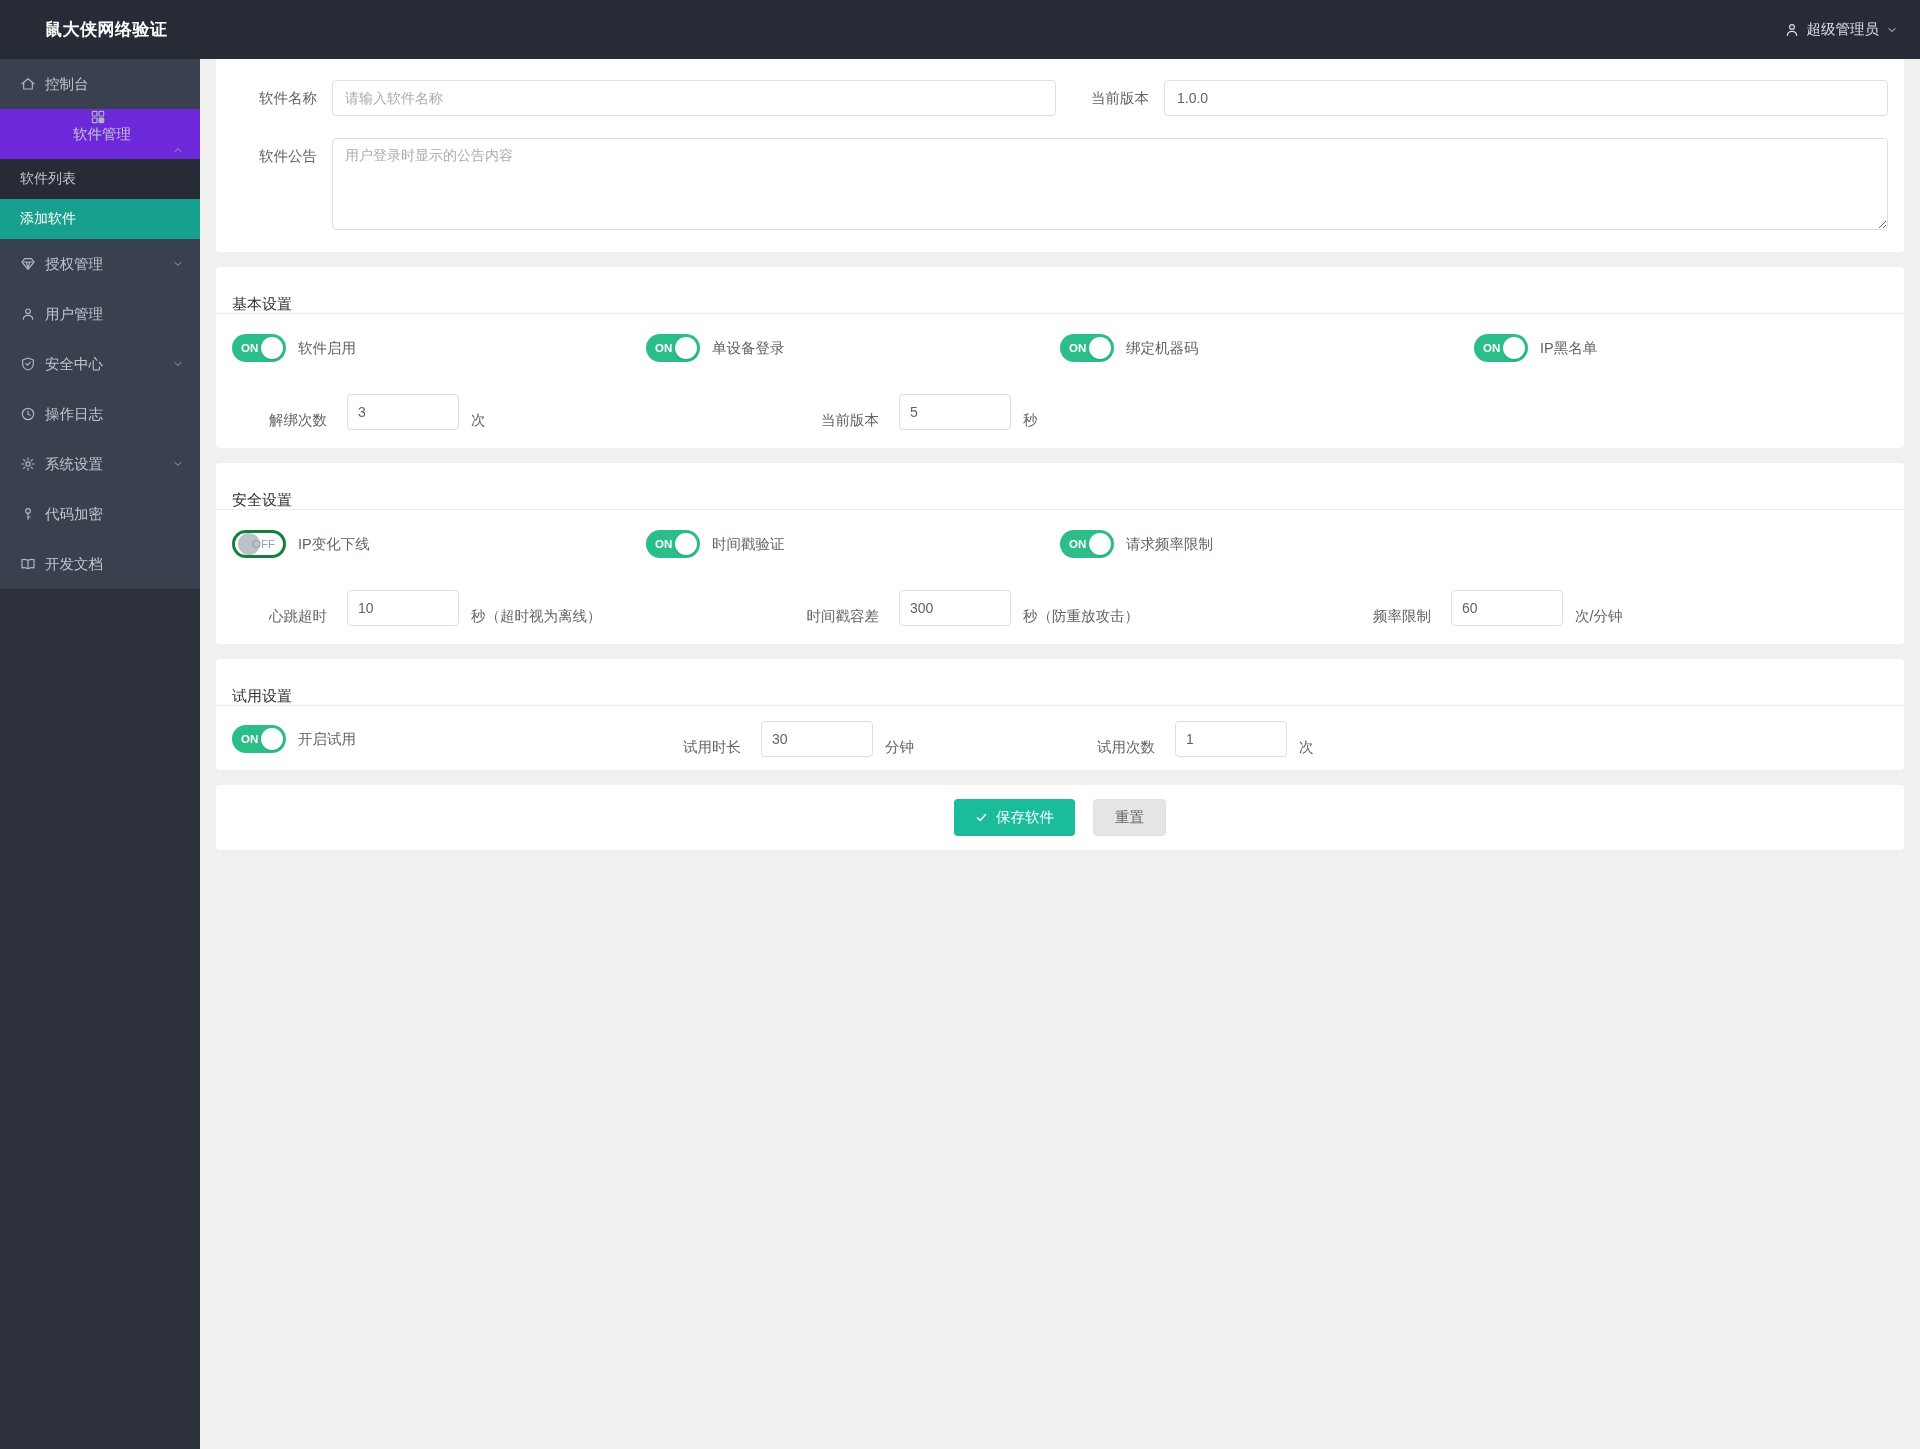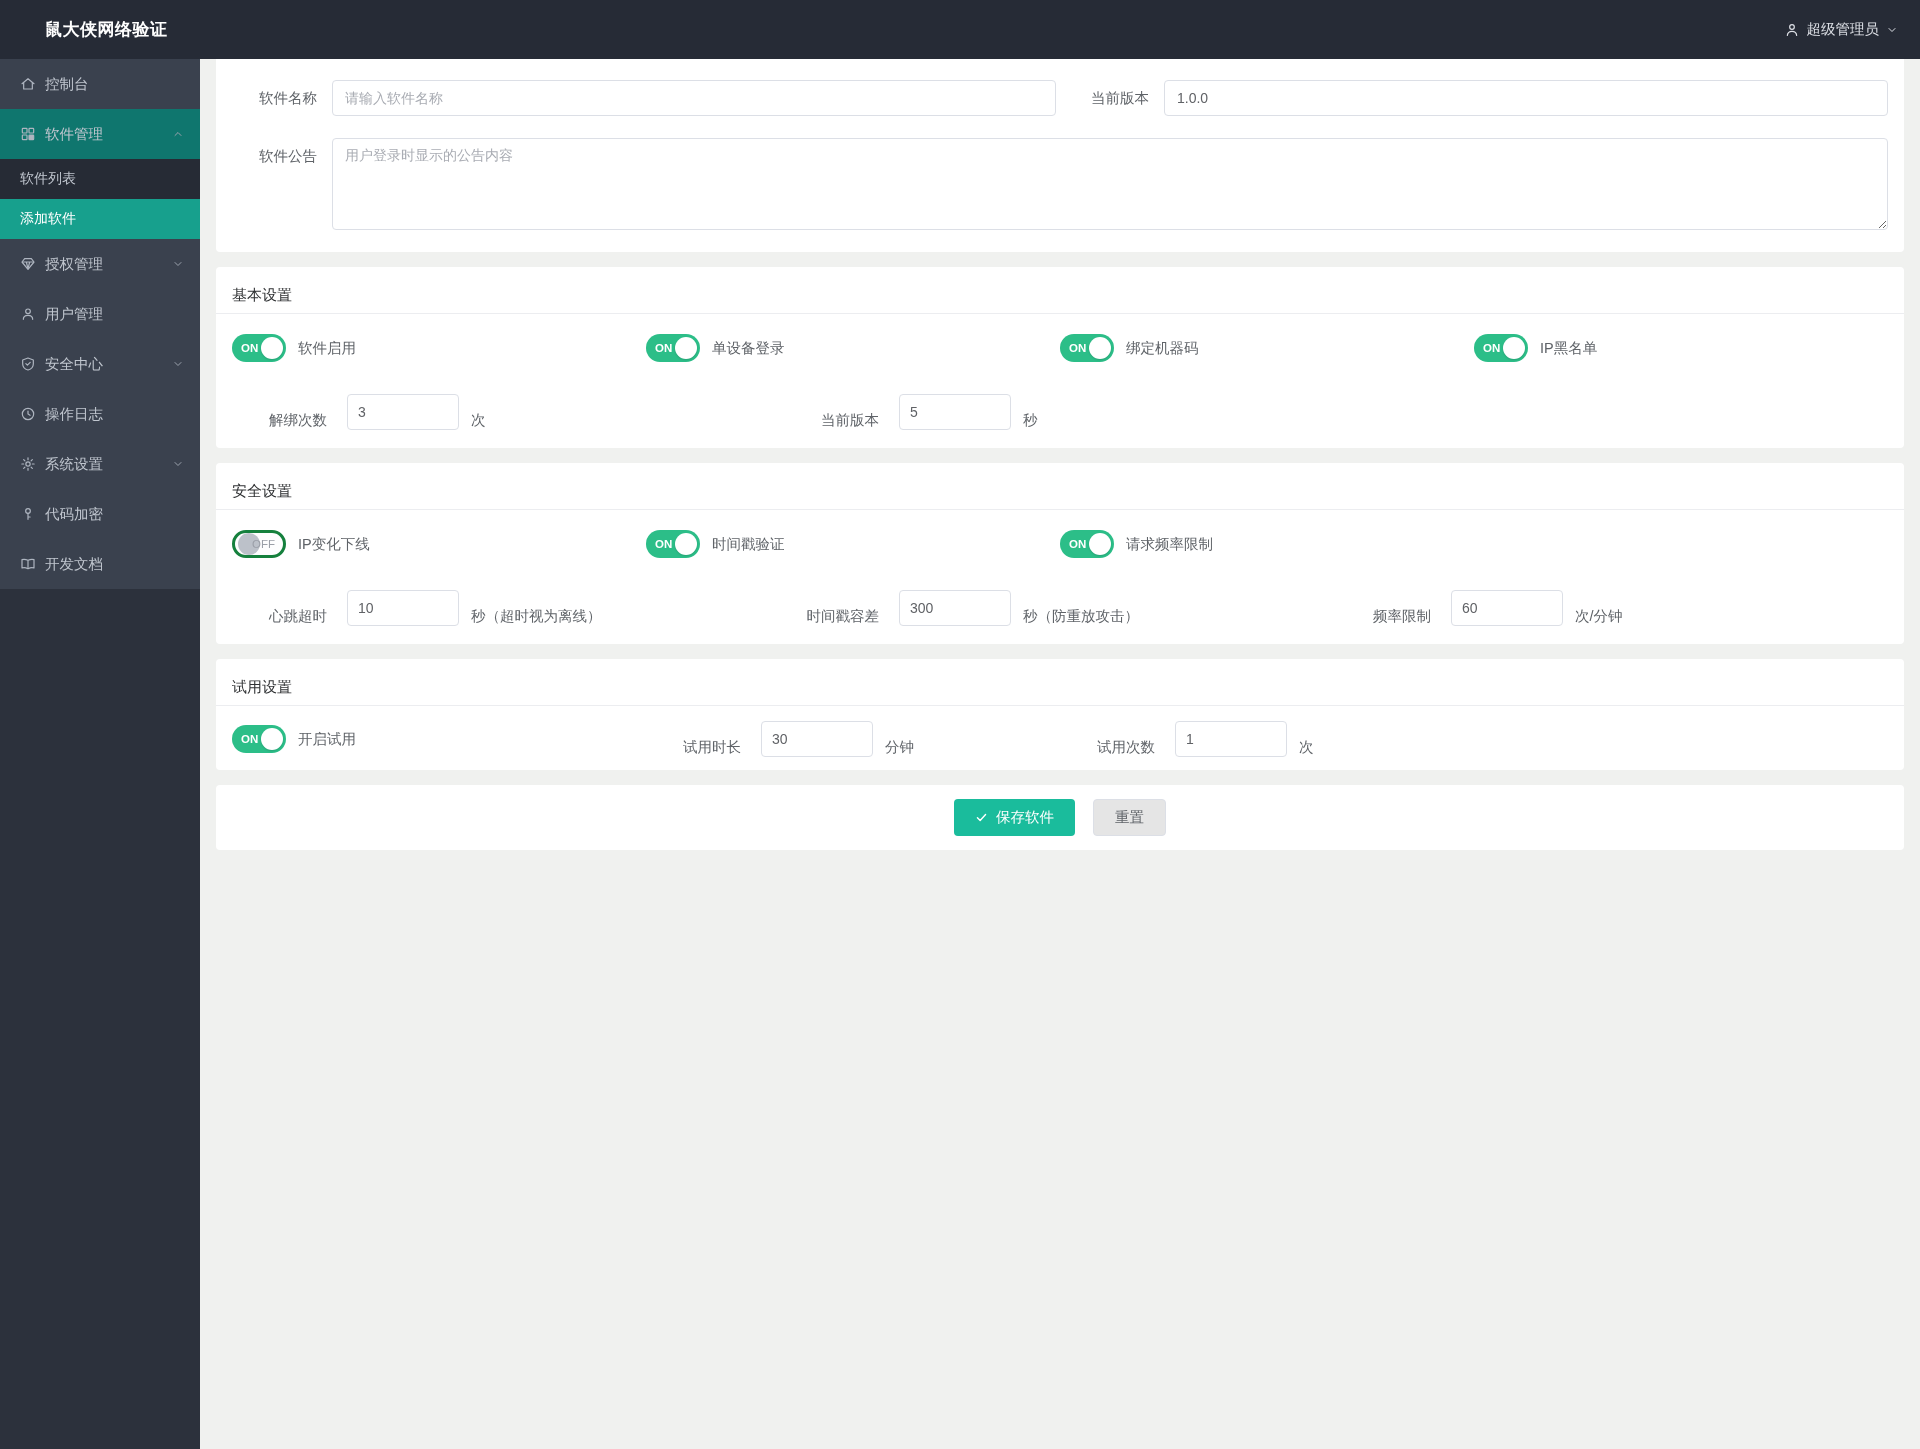--- a/index.html
+++ b/index.html
@@ -24,32 +24,32 @@
     position:fixed; top:59px; left:0; bottom:0; width:200px;
     background:#2c313c; display:flex; flex-direction:column; z-index:10;
   }
   .menu{ background:#3a414e; }
   .side-item{
     height:50px; display:flex; align-items:center;
     padding:0 16px 0 20px; color:#c0c6cf; font-size:14.5px; cursor:pointer;
   }
   .side-item .s-icon{ display:flex; margin-right:9px; color:#aeb5c0; }
   .side-item .chev{ margin-left:auto; display:flex; color:#9ba2ad; }
-  .side-item.parent-open{ background:#0f766e; }
+  .side-item.parent-open{ background:#6d28d9;flex-direction:column; }
   .submenu{ background:#262b35; }
   .sub-item{
     height:40px; display:flex; align-items:center; padding-left:20px;
     color:#c0c6cf; font-size:14px; cursor:pointer;
   }
   .sub-item.active{ background:#17a08d; color:#ffffff; }
   
   .main{ margin-left:200px; padding:11px 16px 0 16px; }
   .card{ background:#ffffff; border-radius:4px; margin-bottom:15px; }
   .card-title{
-    height:47px; line-height:47px; padding:4px 16px;
+    height:47px; line-height:47px; padding:13px 16px;
     font-size:15px; color:#2f3133; border-bottom:1px solid #ecedf0;
   }
   .card-body{ padding:22px 16px; }
   .card-body.settings{ padding:20px 16px 18px 16px; }
   .card-body.trial{ padding:15px 16px 13px 16px; }
   
   .form-grid2{ display:grid; grid-template-columns:1fr 1fr; column-gap:8px; }
   .f-item{ display:flex; align-items:center; }
   .f-label{ width:100px; flex-shrink:0; text-align:right; padding-right:15px; font-size:14.5px; color:#5f6368; }
   .f-input{

